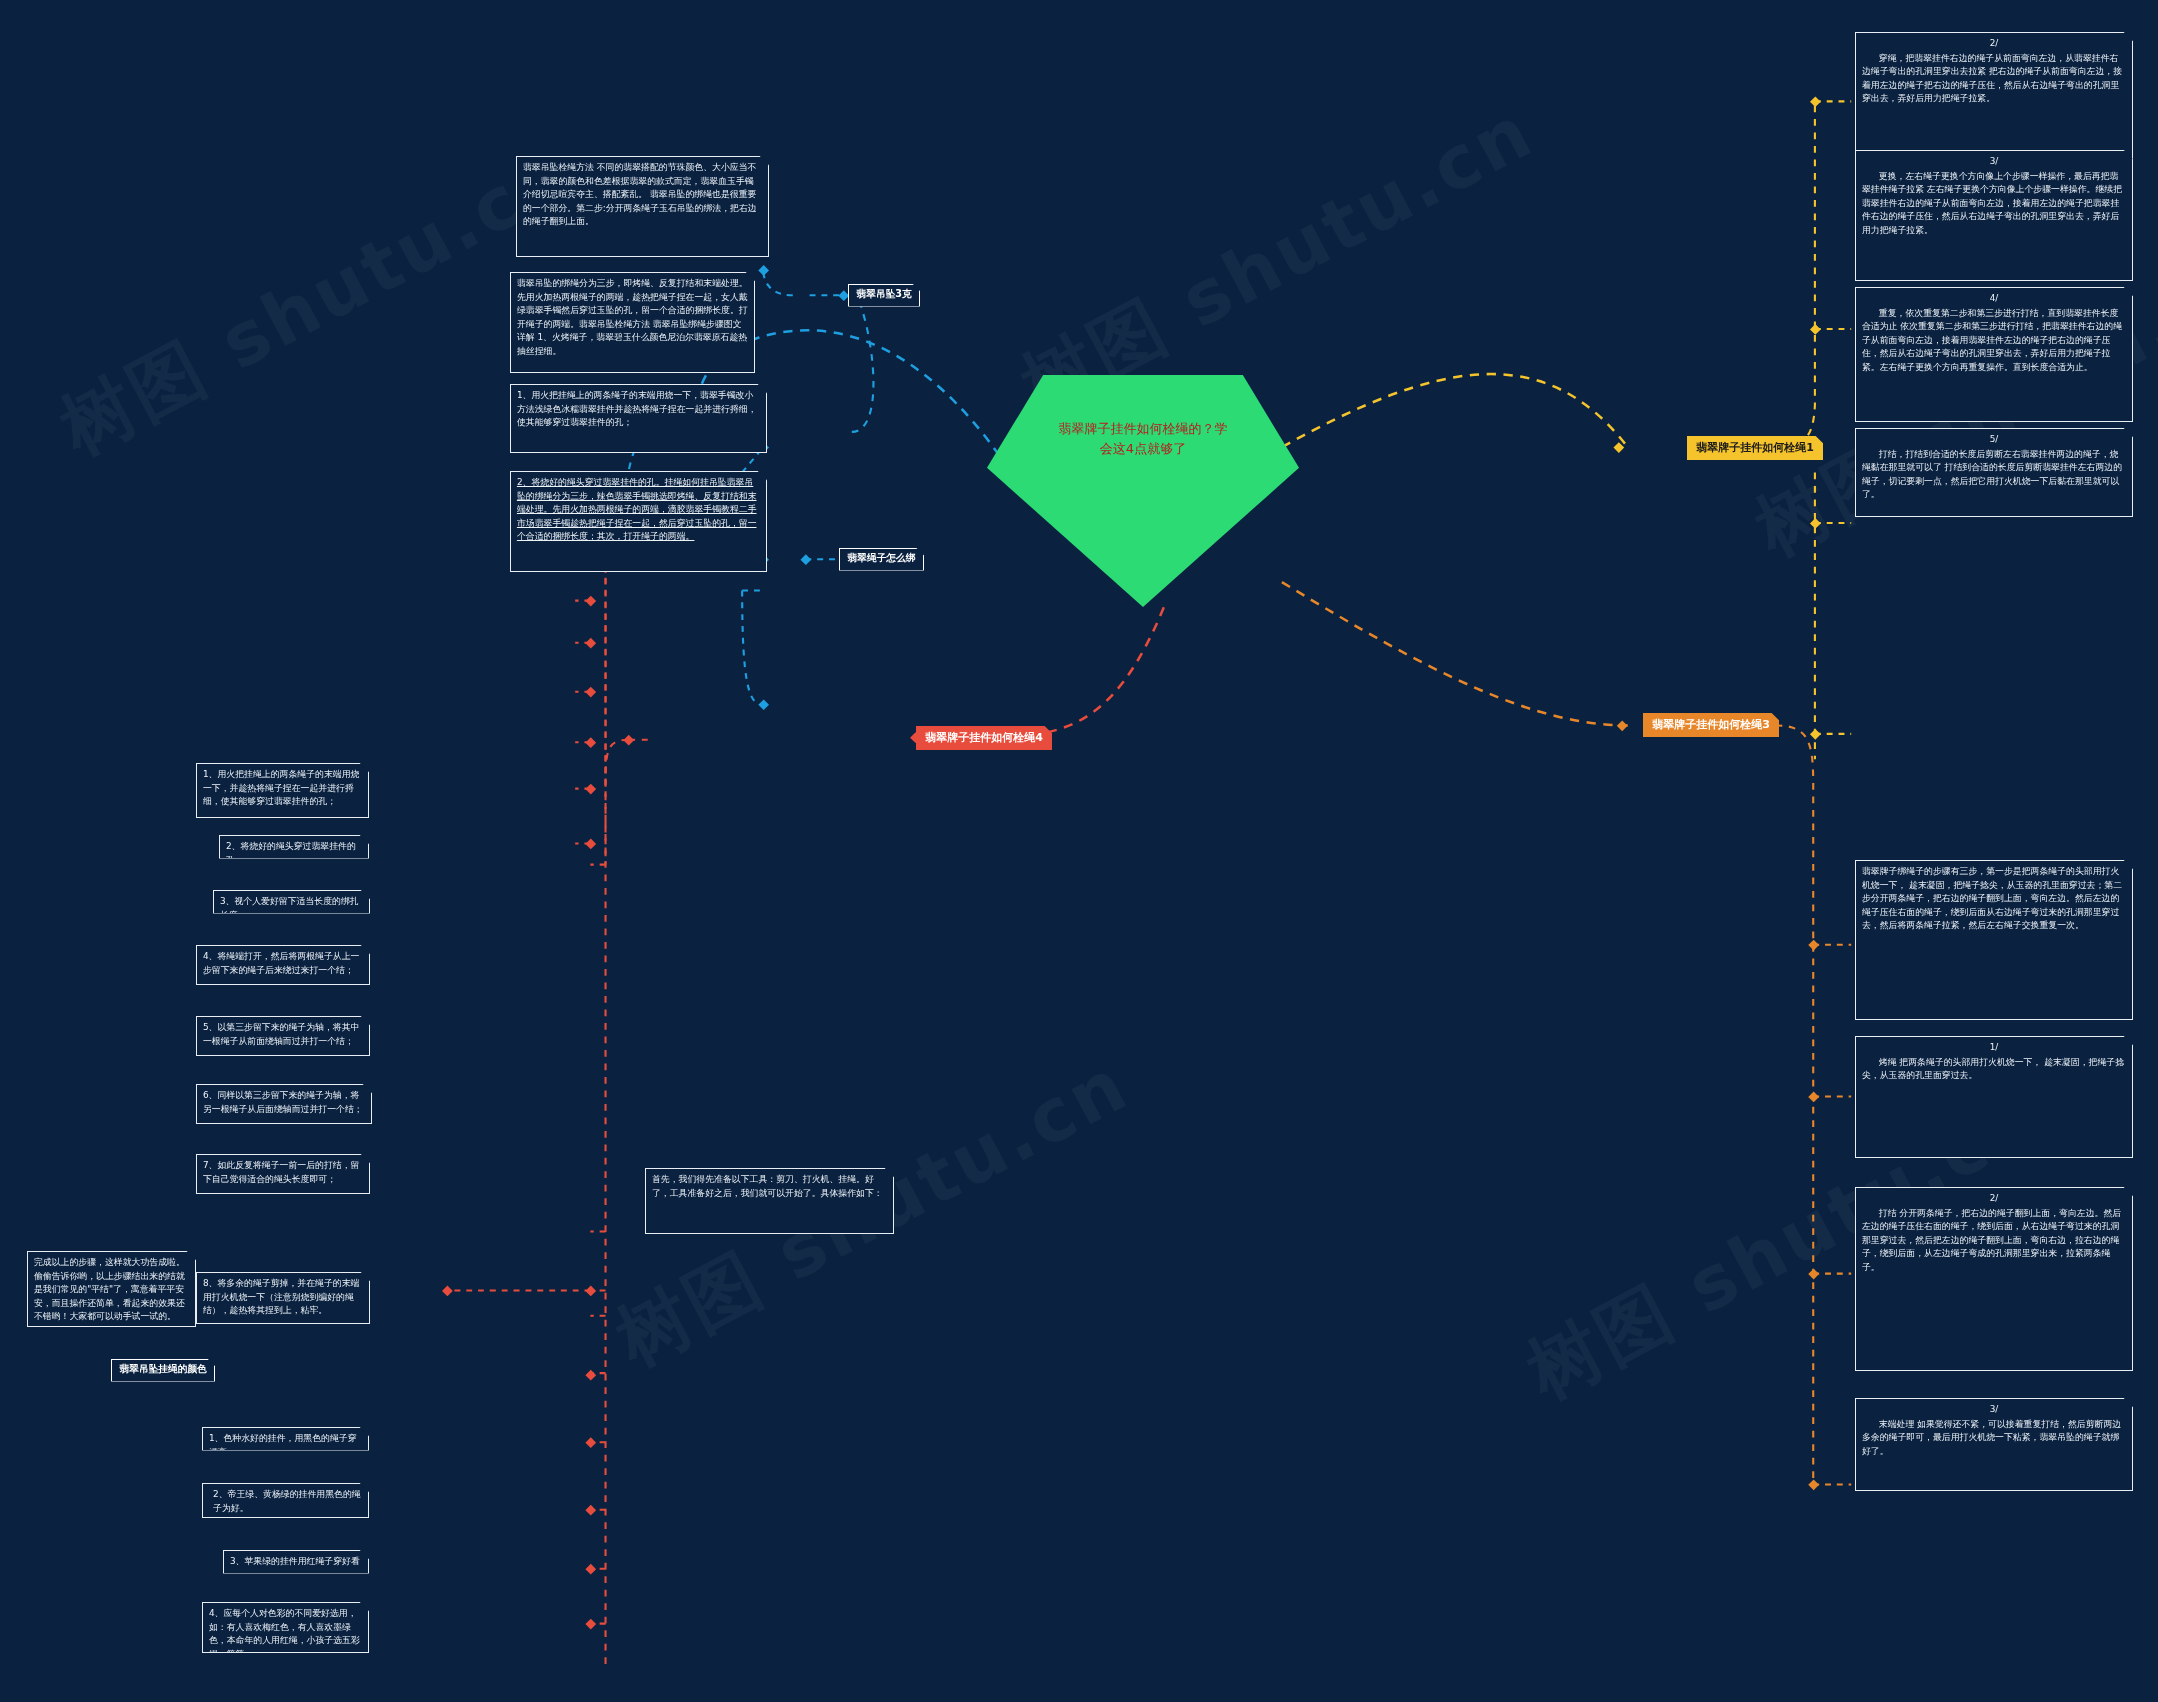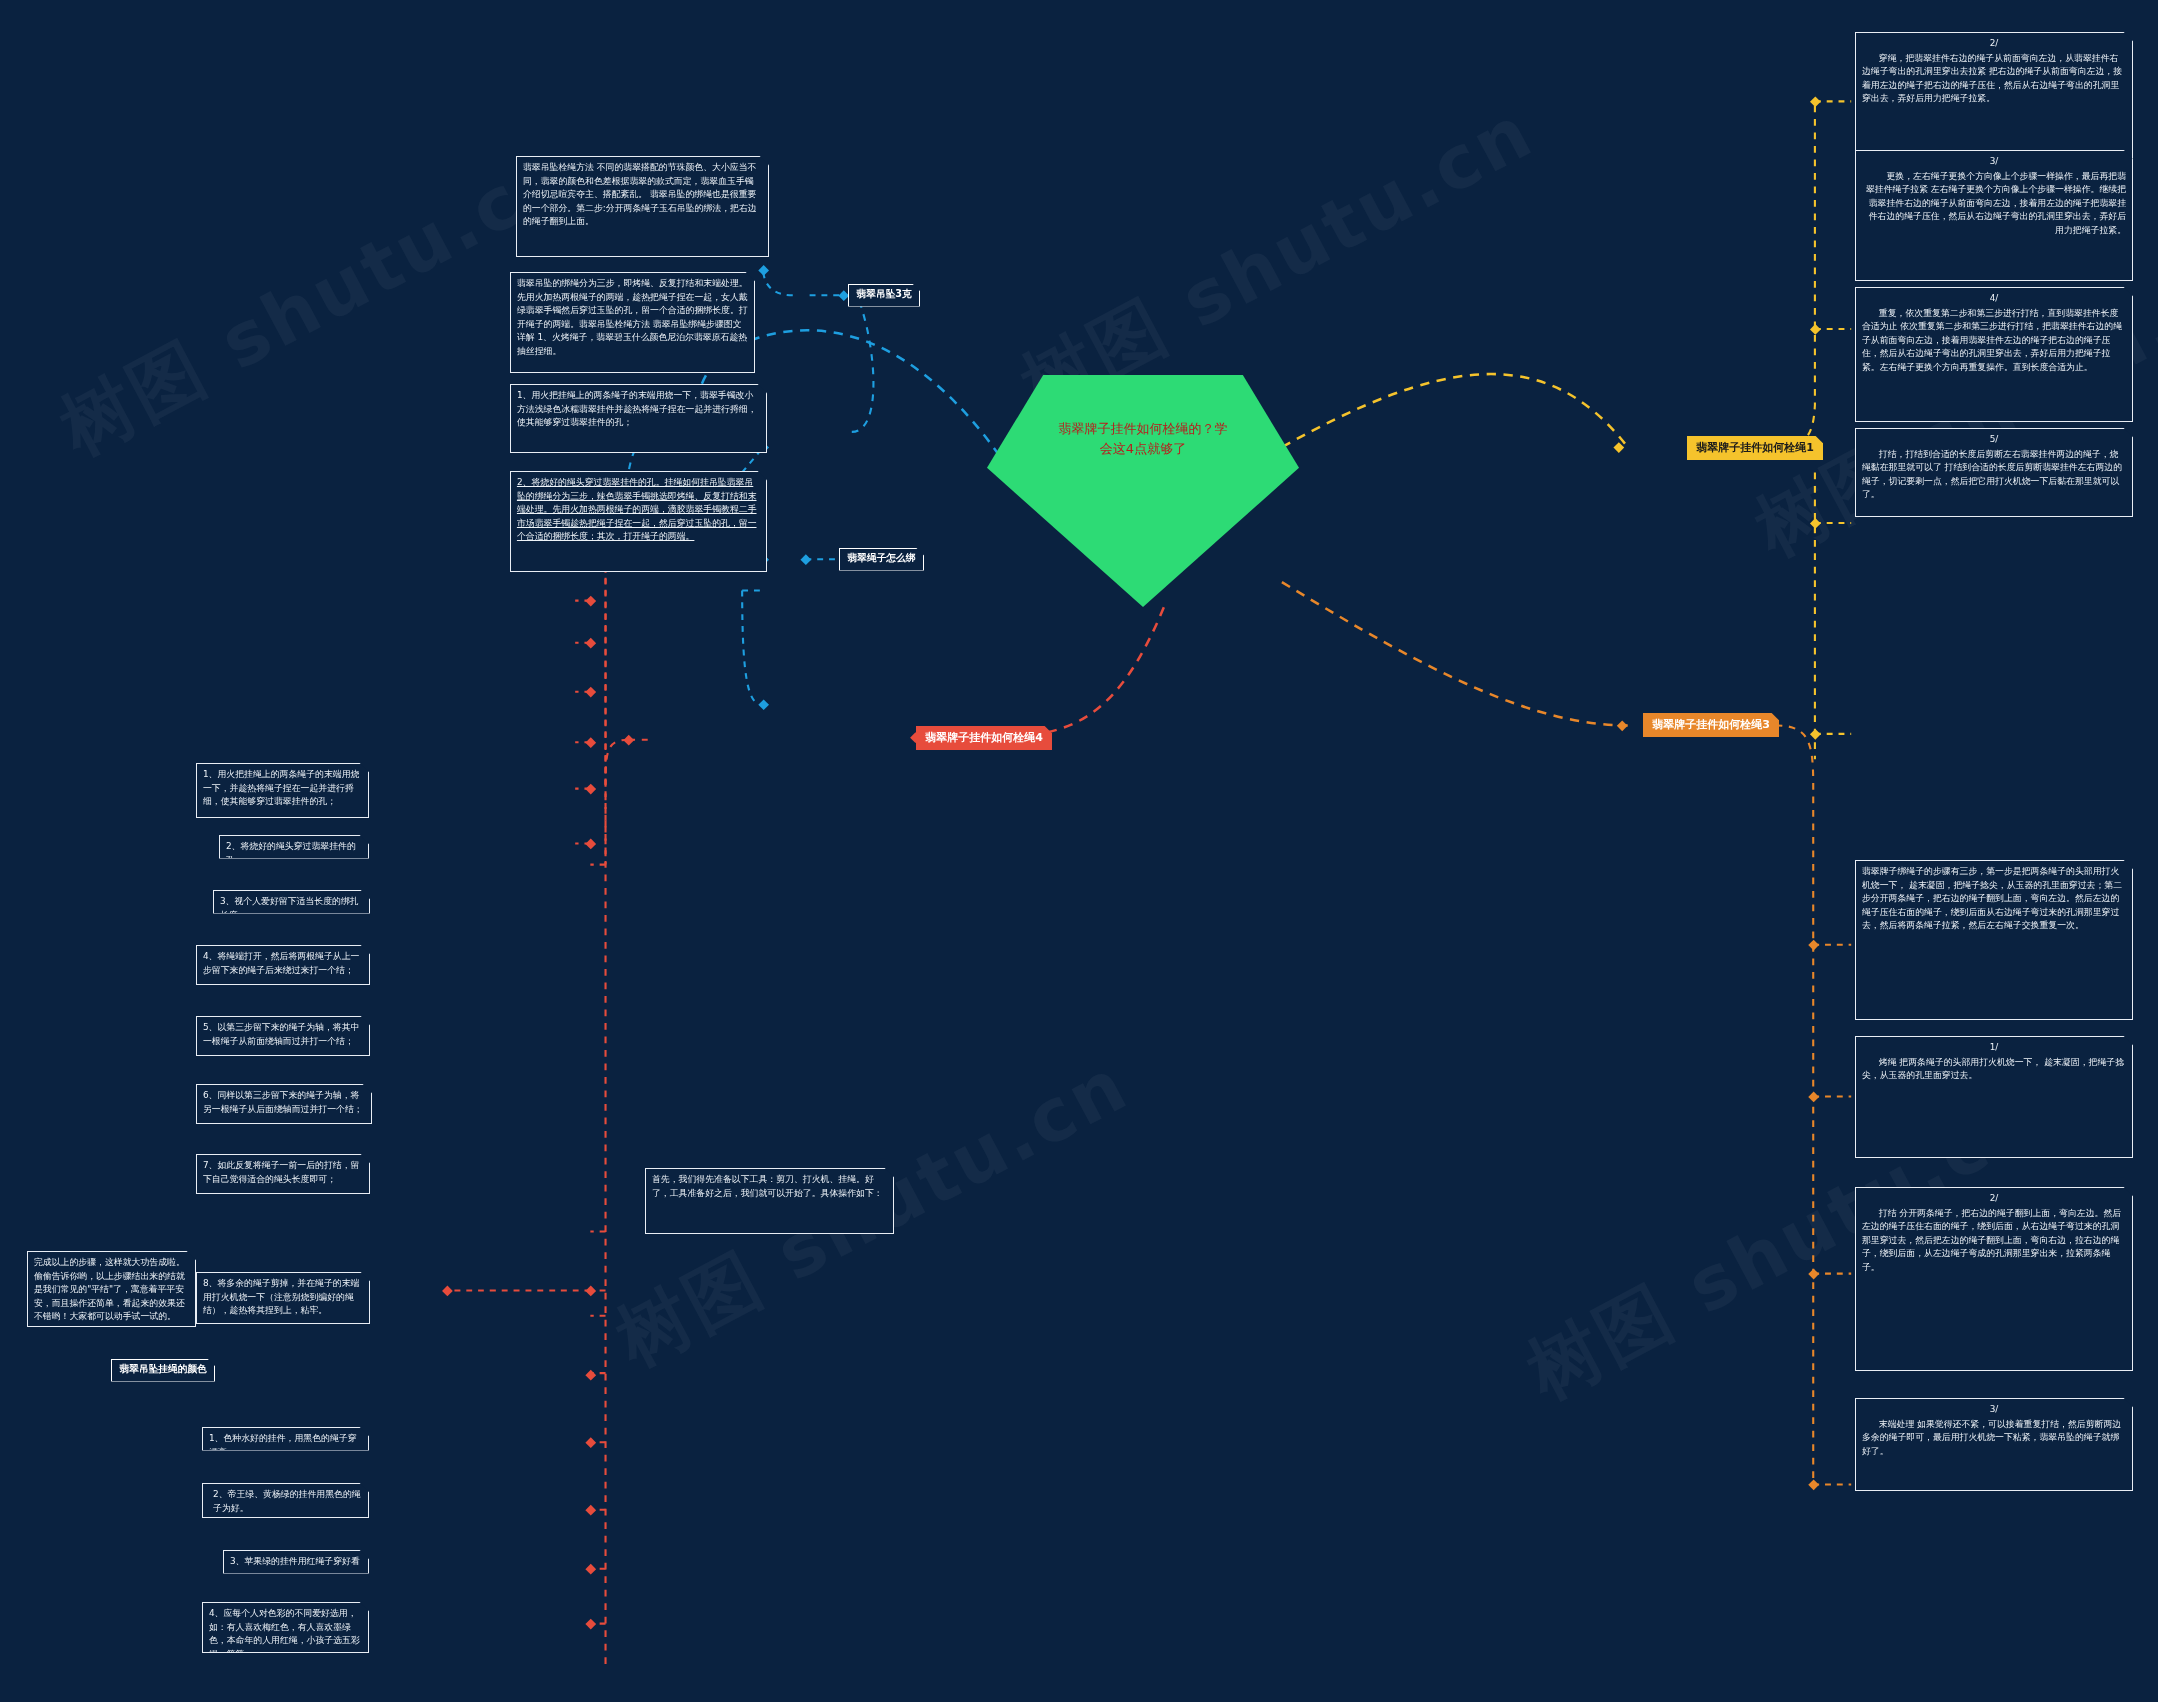--- a/index.html
+++ b/index.html
@@ -197,21 +197,21 @@
   <div class="chip c3" style="left:1643px; top:713px;">翡翠牌子挂件如何栓绳3</div>
   <div class="chip c4" style="left:916px; top:726px;">翡翠牌子挂件如何栓绳4</div>
 
   <div class="box" style="left:1855px; top:32px; width:278px; height:215px;">
     <span class="stepnum">2/</span>
     <span class="bodytext" style="text-indent:1.9em; display:block;">穿绳，把翡翠挂件右边的绳子从前面弯向左边，从翡翠挂件右边绳子弯出的孔洞里穿出去拉紧                            把右边的绳子从前面弯向左边，接着用左边的绳子把右边的绳子压住，然后从右边绳子弯出的孔洞里穿出去，弄好后用力把绳子拉紧。</span>
   </div>
   <div class="box" style="left:1855px; top:150px; width:278px; height:131px;"></div>
   <div class="box" style="left:1855px; top:150px; width:278px; height:131px;">
     <span class="stepnum">3/</span>
-    <span style="text-indent:1.9em; display:block;text-align:right;">更换，左右绳子更换个方向像上个步骤一样操作，最后再把翡翠挂件绳子拉紧                            左右绳子更换个方向像上个步骤一样操作。继续把翡翠挂件右边的绳子从前面弯向左边，接着用左边的绳子把翡翠挂件右边的绳子压住，然后从右边绳子弯出的孔洞里穿出去，弄好后用力把绳子拉紧。</span>
+    <span style="text-indent:1.9em; display:block;">更换，左右绳子更换个方向像上个步骤一样操作，最后再把翡翠挂件绳子拉紧                            左右绳子更换个方向像上个步骤一样操作。继续把翡翠挂件右边的绳子从前面弯向左边，接着用左边的绳子把翡翠挂件右边的绳子压住，然后从右边绳子弯出的孔洞里穿出去，弄好后用力把绳子拉紧。</span>
   </div>
   <div class="box" style="left:1855px; top:287px; width:278px; height:135px;">
     <span class="stepnum">4/</span>
     <span style="text-indent:1.9em; display:block;">重复，依次重复第二步和第三步进行打结，直到翡翠挂件长度合适为止                            依次重复第二步和第三步进行打结，把翡翠挂件右边的绳子从前面弯向左边，接着用翡翠挂件左边的绳子把右边的绳子压住，然后从右边绳子弯出的孔洞里穿出去，弄好后用力把绳子拉紧。左右绳子更换个方向再重复操作。直到长度合适为止。</span>
   </div>
   <div class="box" style="left:1855px; top:428px; width:278px; height:89px;">
     <span class="stepnum">5/</span>
     <span style="text-indent:1.9em; display:block;">打结，打结到合适的长度后剪断左右翡翠挂件两边的绳子，烧绳黏在那里就可以了                            打结到合适的长度后剪断翡翠挂件左右两边的绳子，切记要剩一点，然后把它用打火机烧一下后黏在那里就可以了。</span>
   </div>
 

